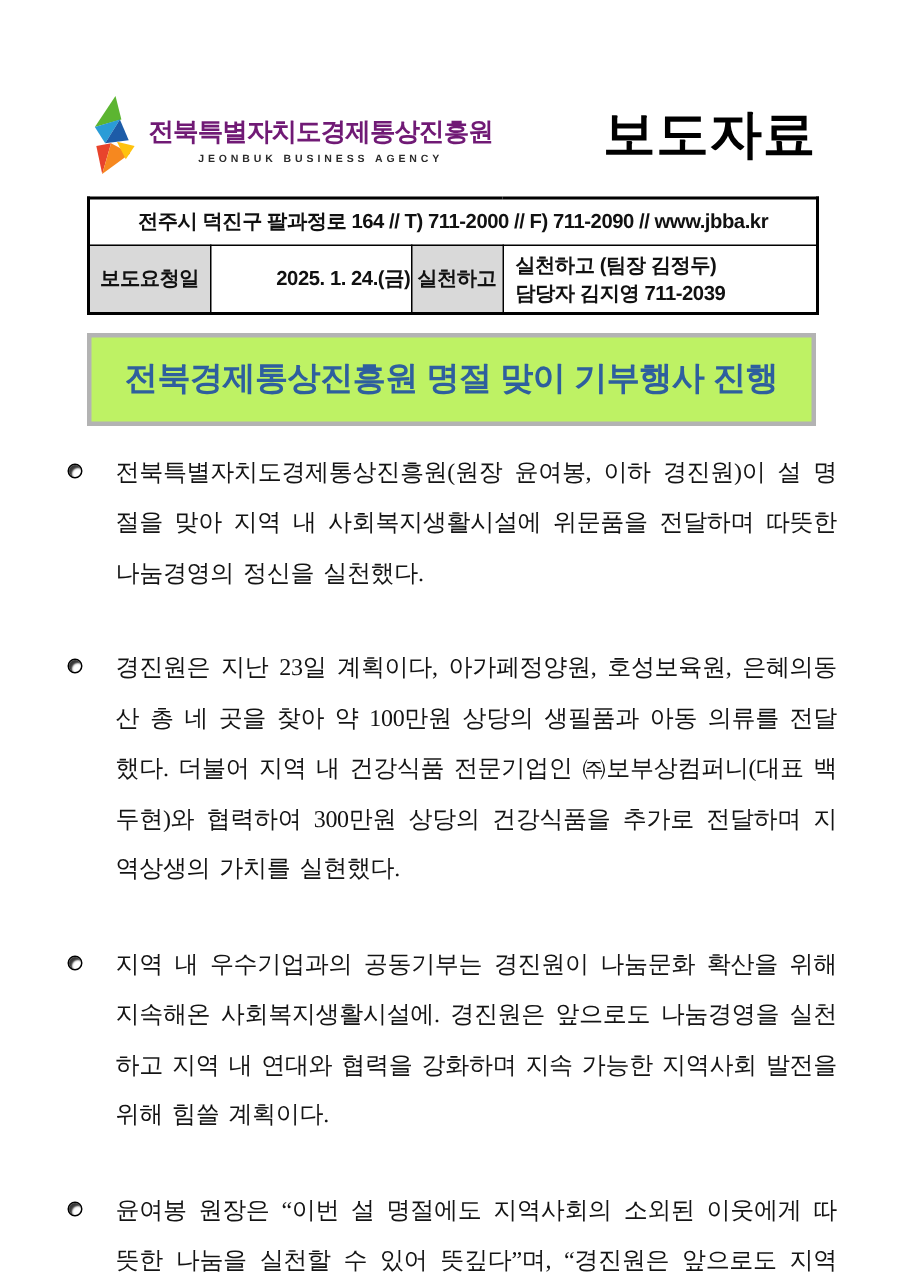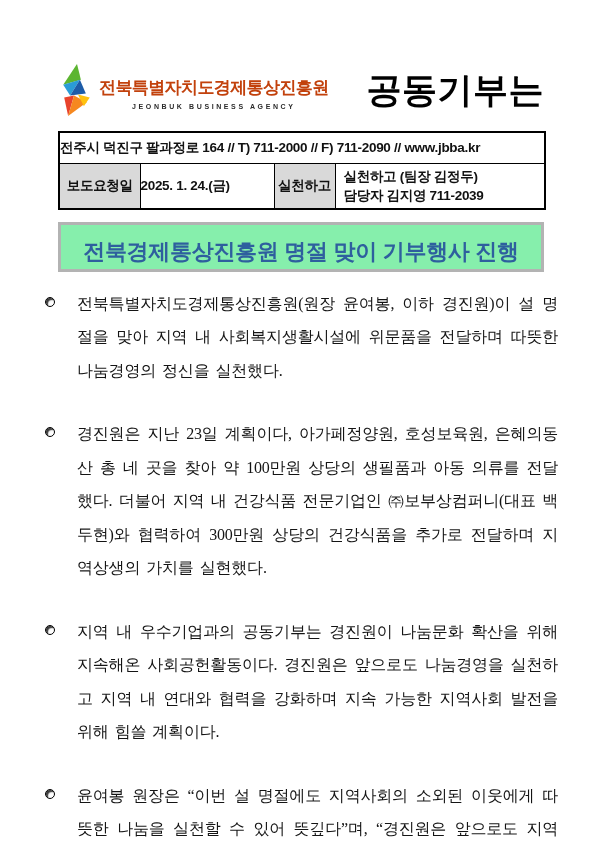--- a/index.html
+++ b/index.html
@@ -11,21 +11,21 @@
 
   
   .masthead {
     display: flex; justify-content: space-between; align-items: flex-start;
     margin: 64px 56px 0 60px;
   }
   .brand { display: flex; align-items: flex-start; }
   .brand svg { width: 32px; height: 55px; flex: 0 0 auto; }
   .brand-text { margin-left: 7px; margin-top: 12px; text-align: center; }
   .brand-ko {
-    font-size: 17px; font-weight: 700; color: #c2410c; letter-spacing: -0.6px;
+    font-size: 17px; font-weight: 700; color: #701a75; letter-spacing: -0.6px;
     white-space: nowrap;
   }
   .brand-en {
     margin-top: 4px; font-size: 7px; font-weight: 700; color: #2b2b2b;
     letter-spacing: 2.6px; white-space: nowrap;
   }
   .doc-type {
     font-size: 35px; font-weight: 800; color: #000; letter-spacing: 0.5px;
     line-height: 1; margin-top: 8px; white-space: nowrap;
   }
@@ -33,33 +33,33 @@
   
   .info-table {
     margin: 12px 0 0 58px; width: 486px;
     border-collapse: collapse; border: 2.5px solid #000;
     table-layout: fixed;
   }
   .info-table td {
     border: 1.5px solid #000; font-size: 13.5px; color: #111;
     font-weight: 600; letter-spacing: -0.3px;
   }
-  .info-table .addr { height: 31px; text-align: left; }
+  .info-table .addr { height: 31px; text-align: center; }
   .info-table .label-cell {
     background: #d9d9d9; text-align: center; font-weight: 700; height: 44px;
   }
-  .info-table .date-cell { text-align: left; }
+  .info-table .date-cell { text-align: right; }
   .info-table .dept-cell { padding: 3px 6px 3px 8px; line-height: 19px; }
   .col-1 { width: 81px; } .col-2 { width: 134px; } .col-3 { width: 61px; } .col-4 { width: 210px; }
 
   
   .title-box {
     margin: 12px 0 0 58px; width: 486px;
-    border: 3.5px solid #b3b3b3; background: #86efac;
-    text-align: center; padding: 12px 4px 2px;
+    border: 3.5px solid #b3b3b3; background: #bef264;
+    text-align: center; padding: 12px 4px 14px;
   }
   .title-box h1 {
     font-size: 22px; font-weight: 800; letter-spacing: -0.3px;
     color: #2e5f9e; white-space: nowrap;
   }
 
   
   main { margin: 15px 42px 0 44px; }
   .para {
     position: relative; padding-left: 33px;
@@ -87,21 +87,21 @@
         <polygon points="20,16 26,30 10,32" fill="#1d5ca8"></polygon>
         <polygon points="4,34 14,32 8,53" fill="#e8432c"></polygon>
         <polygon points="8,53 14,32 27,39" fill="#f6881f"></polygon>
         <polygon points="18,31 30,34 24,43" fill="#ffc20e"></polygon>
       </svg>
       <div class="brand-text">
         <div class="brand-ko">전북특별자치도경제통상진흥원</div>
         <div class="brand-en">JEONBUK BUSINESS AGENCY</div>
       </div>
     </div>
-    <div class="doc-type">공동기부는</div>
+    <div class="doc-type">보도자료</div>
   </header>
 
   <table class="info-table">
     <colgroup>
         <col class="col-1">
         <col class="col-2">
         <col class="col-3">
         <col class="col-4">
       </colgroup>
     <tbody>
@@ -128,21 +128,21 @@
     <p class="para">
       <span class="circle-bullet"></span>
       <span>전북특별자치도경제통상진흥원(원장 윤여봉, 이하 경진원)이 설 명절을 맞아 지역 내 사회복지생활시설에 위문품을 전달하며 따뜻한 나눔경영의 정신을 실천했다.</span>
     </p>
     <p class="para">
       <span class="circle-bullet"></span>
       <span>경진원은 지난 23일 계획이다, 아가페정양원, 호성보육원, 은혜의동산 총 네 곳을 찾아 약 100만원 상당의 생필품과 아동 의류를 전달했다. 더불어 지역 내 건강식품 전문기업인 ㈜보부상컴퍼니(대표 백두현)와 협력하여 300만원 상당의 건강식품을 추가로 전달하며 지역상생의 가치를 실현했다.</span>
     </p>
     <p class="para">
       <span class="circle-bullet"></span>
-      <span>지역 내 우수기업과의 공동기부는 경진원이 나눔문화 확산을 위해 지속해온 사회공헌활동이다. 경진원은 앞으로도 나눔경영을 실천하고 지역 내 연대와 협력을 강화하며 지속 가능한 지역사회 발전을 위해 힘쓸 계획이다.</span>
+      <span>지역 내 우수기업과의 공동기부는 경진원이 나눔문화 확산을 위해 지속해온 사회복지생활시설에. 경진원은 앞으로도 나눔경영을 실천하고 지역 내 연대와 협력을 강화하며 지속 가능한 지역사회 발전을 위해 힘쓸 계획이다.</span>
     </p>
     <p class="para">
       <span class="circle-bullet"></span>
       <span>윤여봉 원장은 “이번 설 명절에도 지역사회의 소외된 이웃에게 따뜻한 나눔을 실천할 수 있어 뜻깊다”며, “경진원은 앞으로도 지역 기업들과의 협력을 통해 상생과 협력을 강화하고, 함께 더불어 살아가는 문화를 만들어 나가겠다”고 밝혔다.</span>
     </p>
   </main>
 
 </div>
 
 </body></html>

